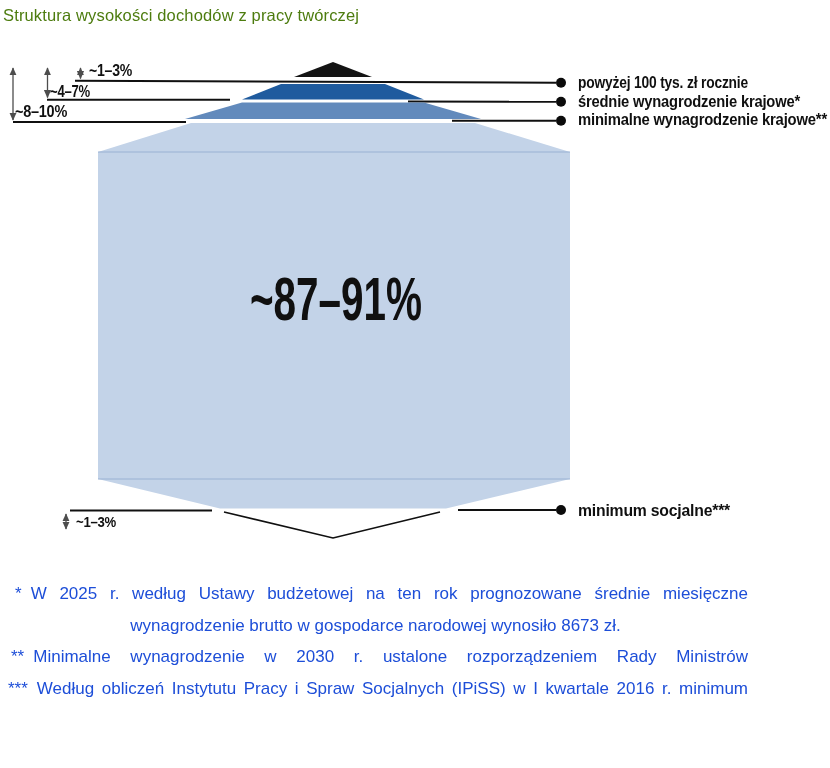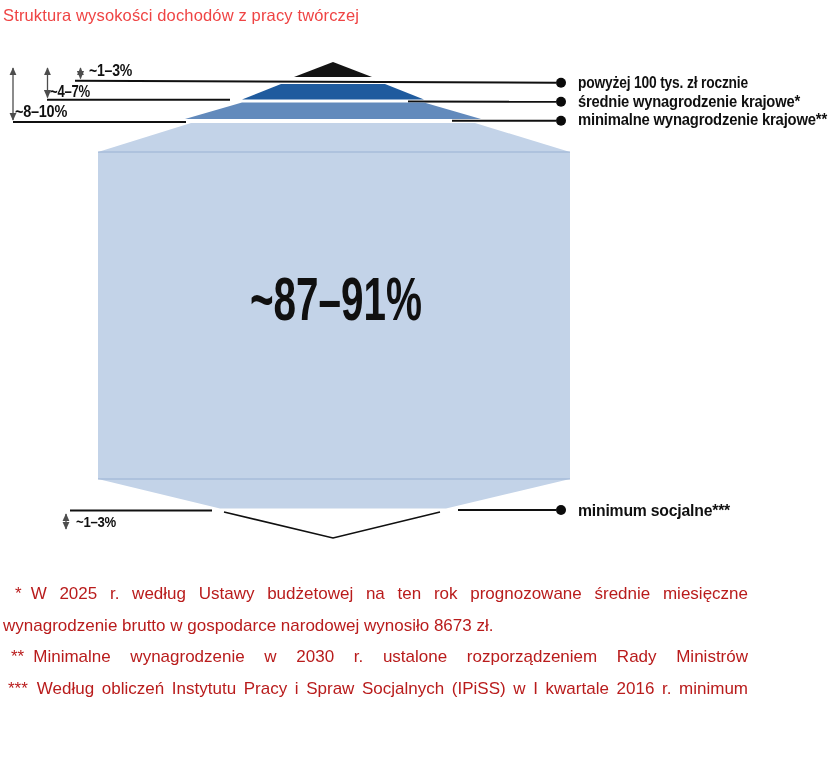--- a/index.html
+++ b/index.html
@@ -2,38 +2,38 @@
 <html><head>
 <meta charset="utf-8">
 <style>
   html,body { margin:0; padding:0; background:#ffffff; }
   .page {
     position:relative; width:830px; height:768px; background:#ffffff;
     font-family:"Liberation Sans", sans-serif; color:#1b1b1b; overflow:hidden;
   }
   .chart-title {
     position:absolute; left:3px; top:6px;
-    font-size:16.5px; font-weight:400; letter-spacing:0.15px; color:#ef4444;
+    font-size:16.5px; font-weight:400; letter-spacing:0.15px; color:#4d7c0f;
   }
   .diagram { position:absolute; left:0; top:40px; }
   .diagram text { font-family:"Liberation Sans", sans-serif; fill:#101010; }
   .share-label   { font-weight:bold; font-size:17px; letter-spacing:-0.3px; }
   .share-label-sm{ font-weight:bold; font-size:15px; letter-spacing:-0.3px; }
   .big-share     { font-weight:bold; font-size:62px; }
   .right-label   { font-weight:bold; font-size:16px; letter-spacing:-0.2px; }
   .leader  { stroke:#101010; stroke-width:2; }
   .measure { stroke:#4d4d4d; stroke-width:1.3; }
   .seam    { stroke:#93abd0; stroke-width:1; opacity:0.85; }
   .v-line  { stroke:#101010; stroke-width:1.6; fill:none; }
   .footnotes {
     position:absolute; left:3px; top:578px; width:745px;
-    font-size:17px; line-height:31.5px; color:#b91c1c;
+    font-size:17px; line-height:31.5px; color:#1d4ed8;
   }
   .fnote { margin:0; }
-  .fline { text-align:left; }
+  .fline { text-align:center; }
   .fline-first { text-align:justify; text-align-last:justify; }
   .fnote:nth-of-type(1) .fline-first { text-indent:12px; }
   .fnote:nth-of-type(2) .fline-first { text-indent:8px; }
   .fnote:nth-of-type(3) .fline-first { text-indent:5px; }
   .fmark { margin-right:9px; }
 </style>
 </head>
 <body>
 
 <div class="page">

